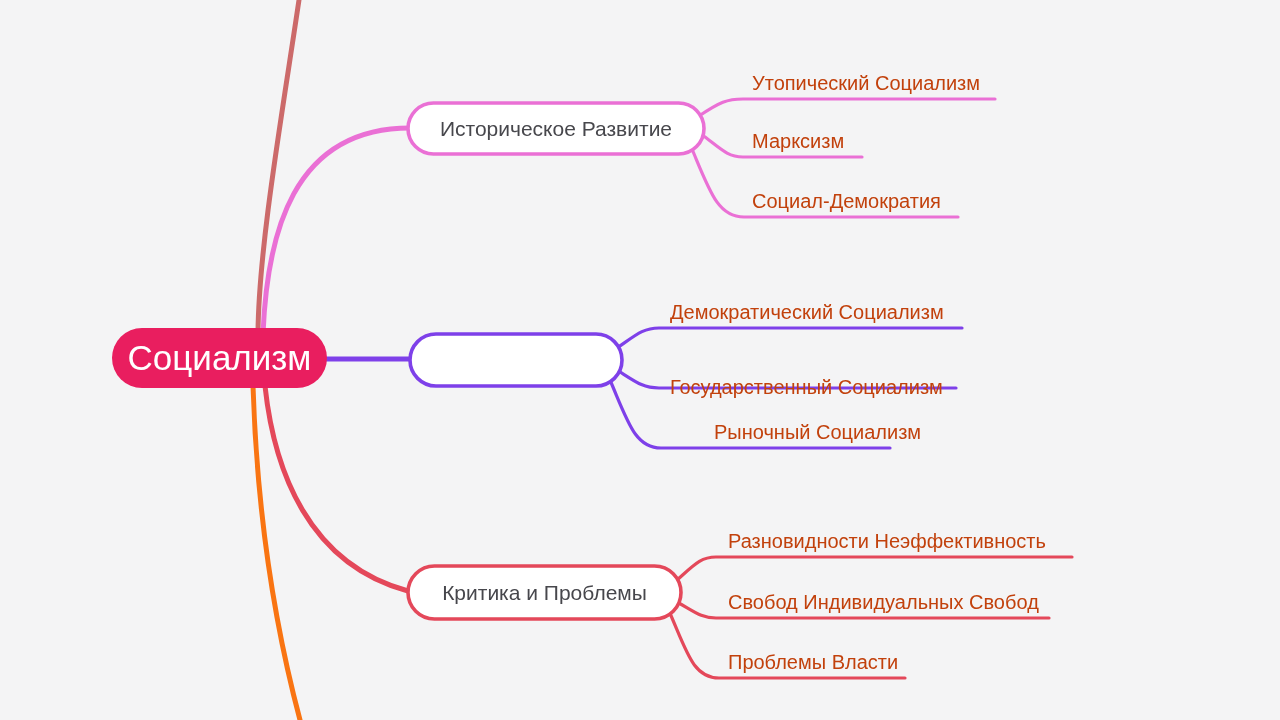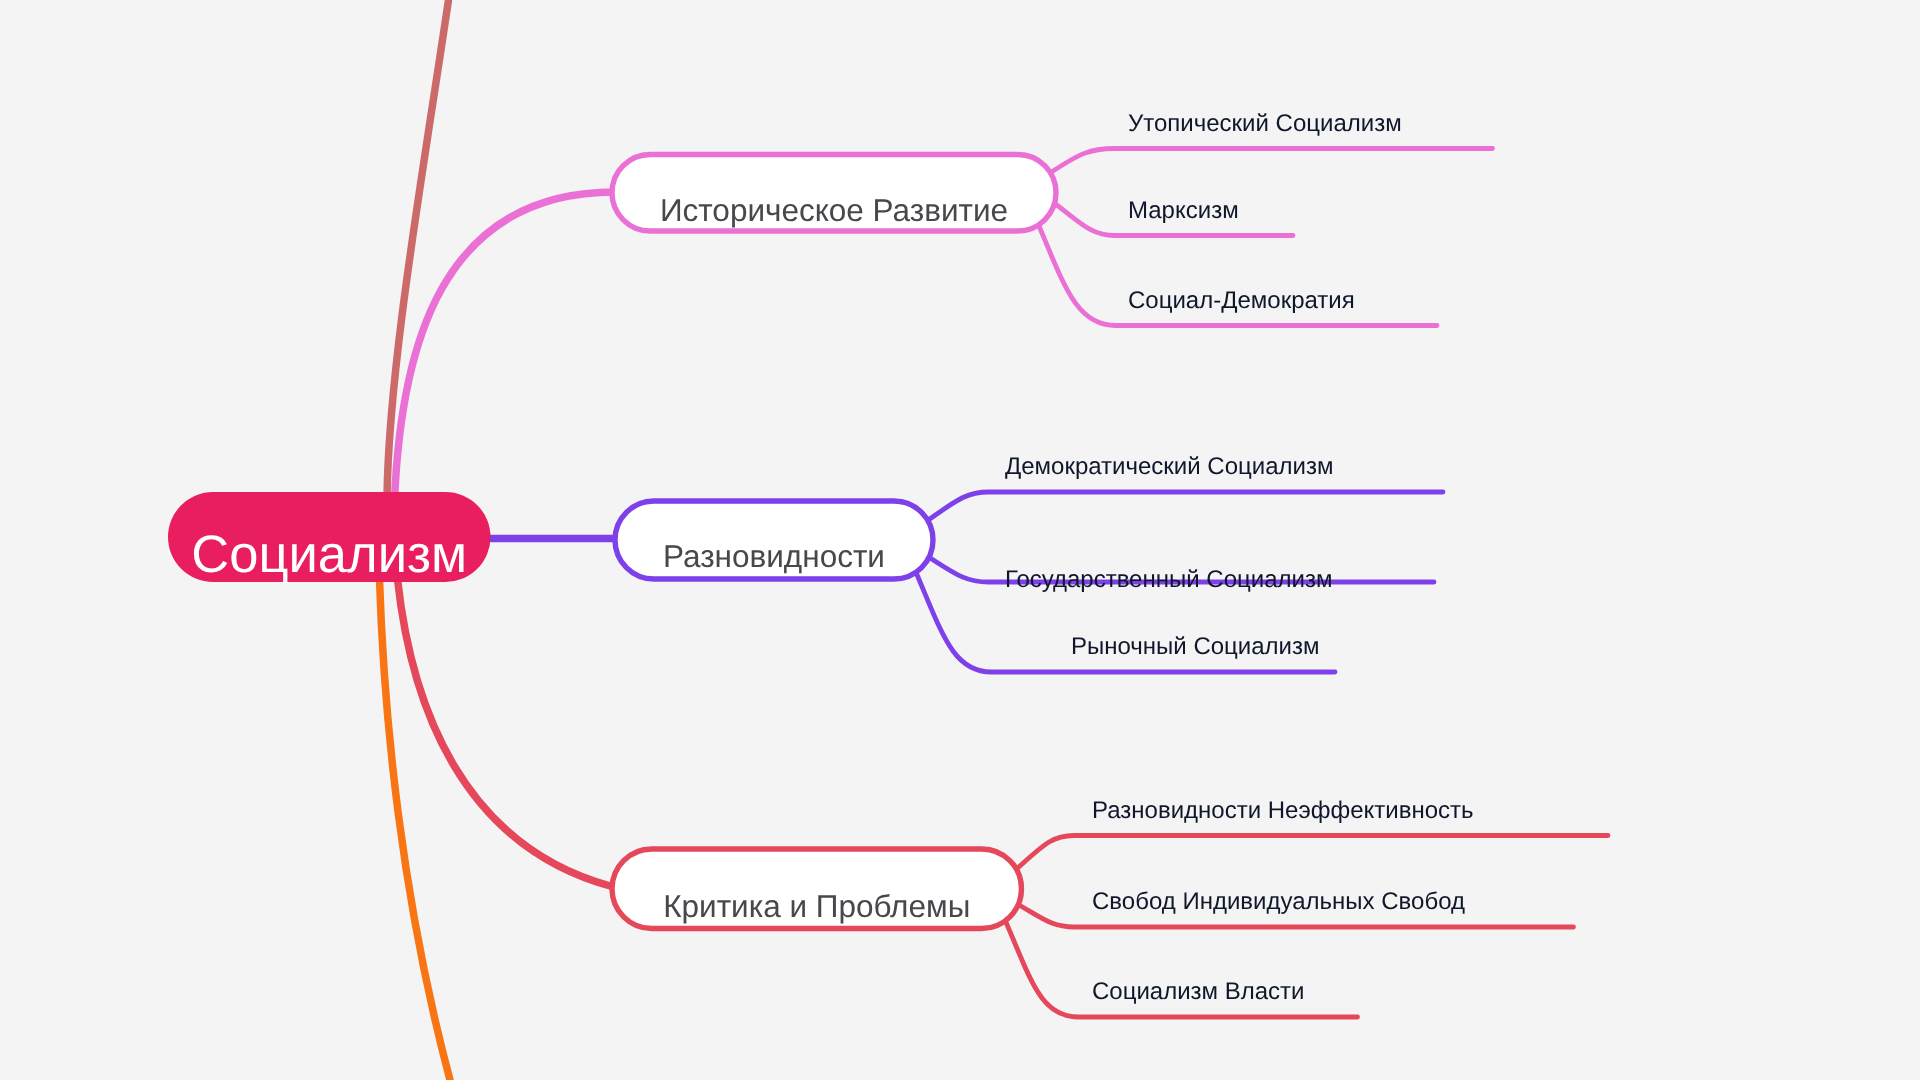--- a/index.html
+++ b/index.html
@@ -23,38 +23,37 @@
     width: 1280px;
     height: 720px;
   }
   .label {
     position: absolute;
     display: flex;
     align-items: center;
     justify-content: center;
     white-space: nowrap;
     pointer-events: auto;
-    margin-top: 12px;
   }
   .root-label {
     left: 112px; top: 328px; width: 215px; height: 60px;
     color: #ffffff;
     font-size: 35px;
   }
   .node-label {
     color: #47474c;
     font-size: 21px;
   }
   .b1-label { left: 408px; top: 103px; width: 296px; height: 51px; }
   .b2-label { left: 410px; top: 334px; width: 212px; height: 52px; }
   .b3-label { left: 408px; top: 566px; width: 273px; height: 53px; }
   .child-label {
     position: absolute;
-    color: #0f172a;
-    font-size: 16px;
+    color: #c2410c;
+    font-size: 20px;
     line-height: 26px;
     white-space: nowrap;
   }
 </style>
 </head>
 <body>
 
 <div id="canvas">
 
   <svg id="edges" width="1280" height="720" viewBox="0 0 1280 720" fill="none">
@@ -78,28 +77,27 @@
     <path d="M 669 611 C 687 652, 693 678, 719 678 L 905 678" stroke-width="3.2" stroke-linecap="round" stroke="#e4485a"></path>
 
     <rect x="112" y="328" width="215" height="60" rx="30" fill="#e91e5f"></rect>
     <rect x="408" y="103" width="296" height="51" rx="25.5" fill="#ffffff" stroke-width="3.6" stroke="#ea70d5"></rect>
     <rect x="410" y="334" width="212" height="52" rx="26" fill="#ffffff" stroke-width="3.6" stroke="#7e40e9"></rect>
     <rect x="408" y="566" width="273" height="53" rx="26.5" fill="#ffffff" stroke-width="3.6" stroke="#e4485a"></rect>
   </svg>
 
   <div class="label root-label">Социализм</div>
   <div class="label node-label b1-label">Историческое Развитие</div>
-  <div class="label node-label b2-label">Разновидности</div>
   <div class="label node-label b3-label">Критика и Проблемы</div>
 
   <div class="child-label" style="left:752px; top:70px;">Утопический Социализм</div>
   <div class="child-label" style="left:752px; top:128px;">Марксизм</div>
   <div class="child-label" style="left:752px; top:188px;">Социал-Демократия</div>
 
   <div class="child-label" style="left:670px; top:299px;">Демократический Социализм</div>
   <div class="child-label" style="left:670px; top:374px;">Государственный Социализм</div>
   <div class="child-label" style="left:670px; top:419px;margin-left:44px;">Рыночный Социализм</div>
 
   <div class="child-label" style="left:728px; top:528px;">Разновидности Неэффективность</div>
   <div class="child-label" style="left:728px; top:589px;">Свобод Индивидуальных Свобод</div>
-  <div class="child-label" style="left:728px; top:649px;">Социализм Власти</div>
+  <div class="child-label" style="left:728px; top:649px;">Проблемы Власти</div>
 
 </div>
 
 </body></html>

